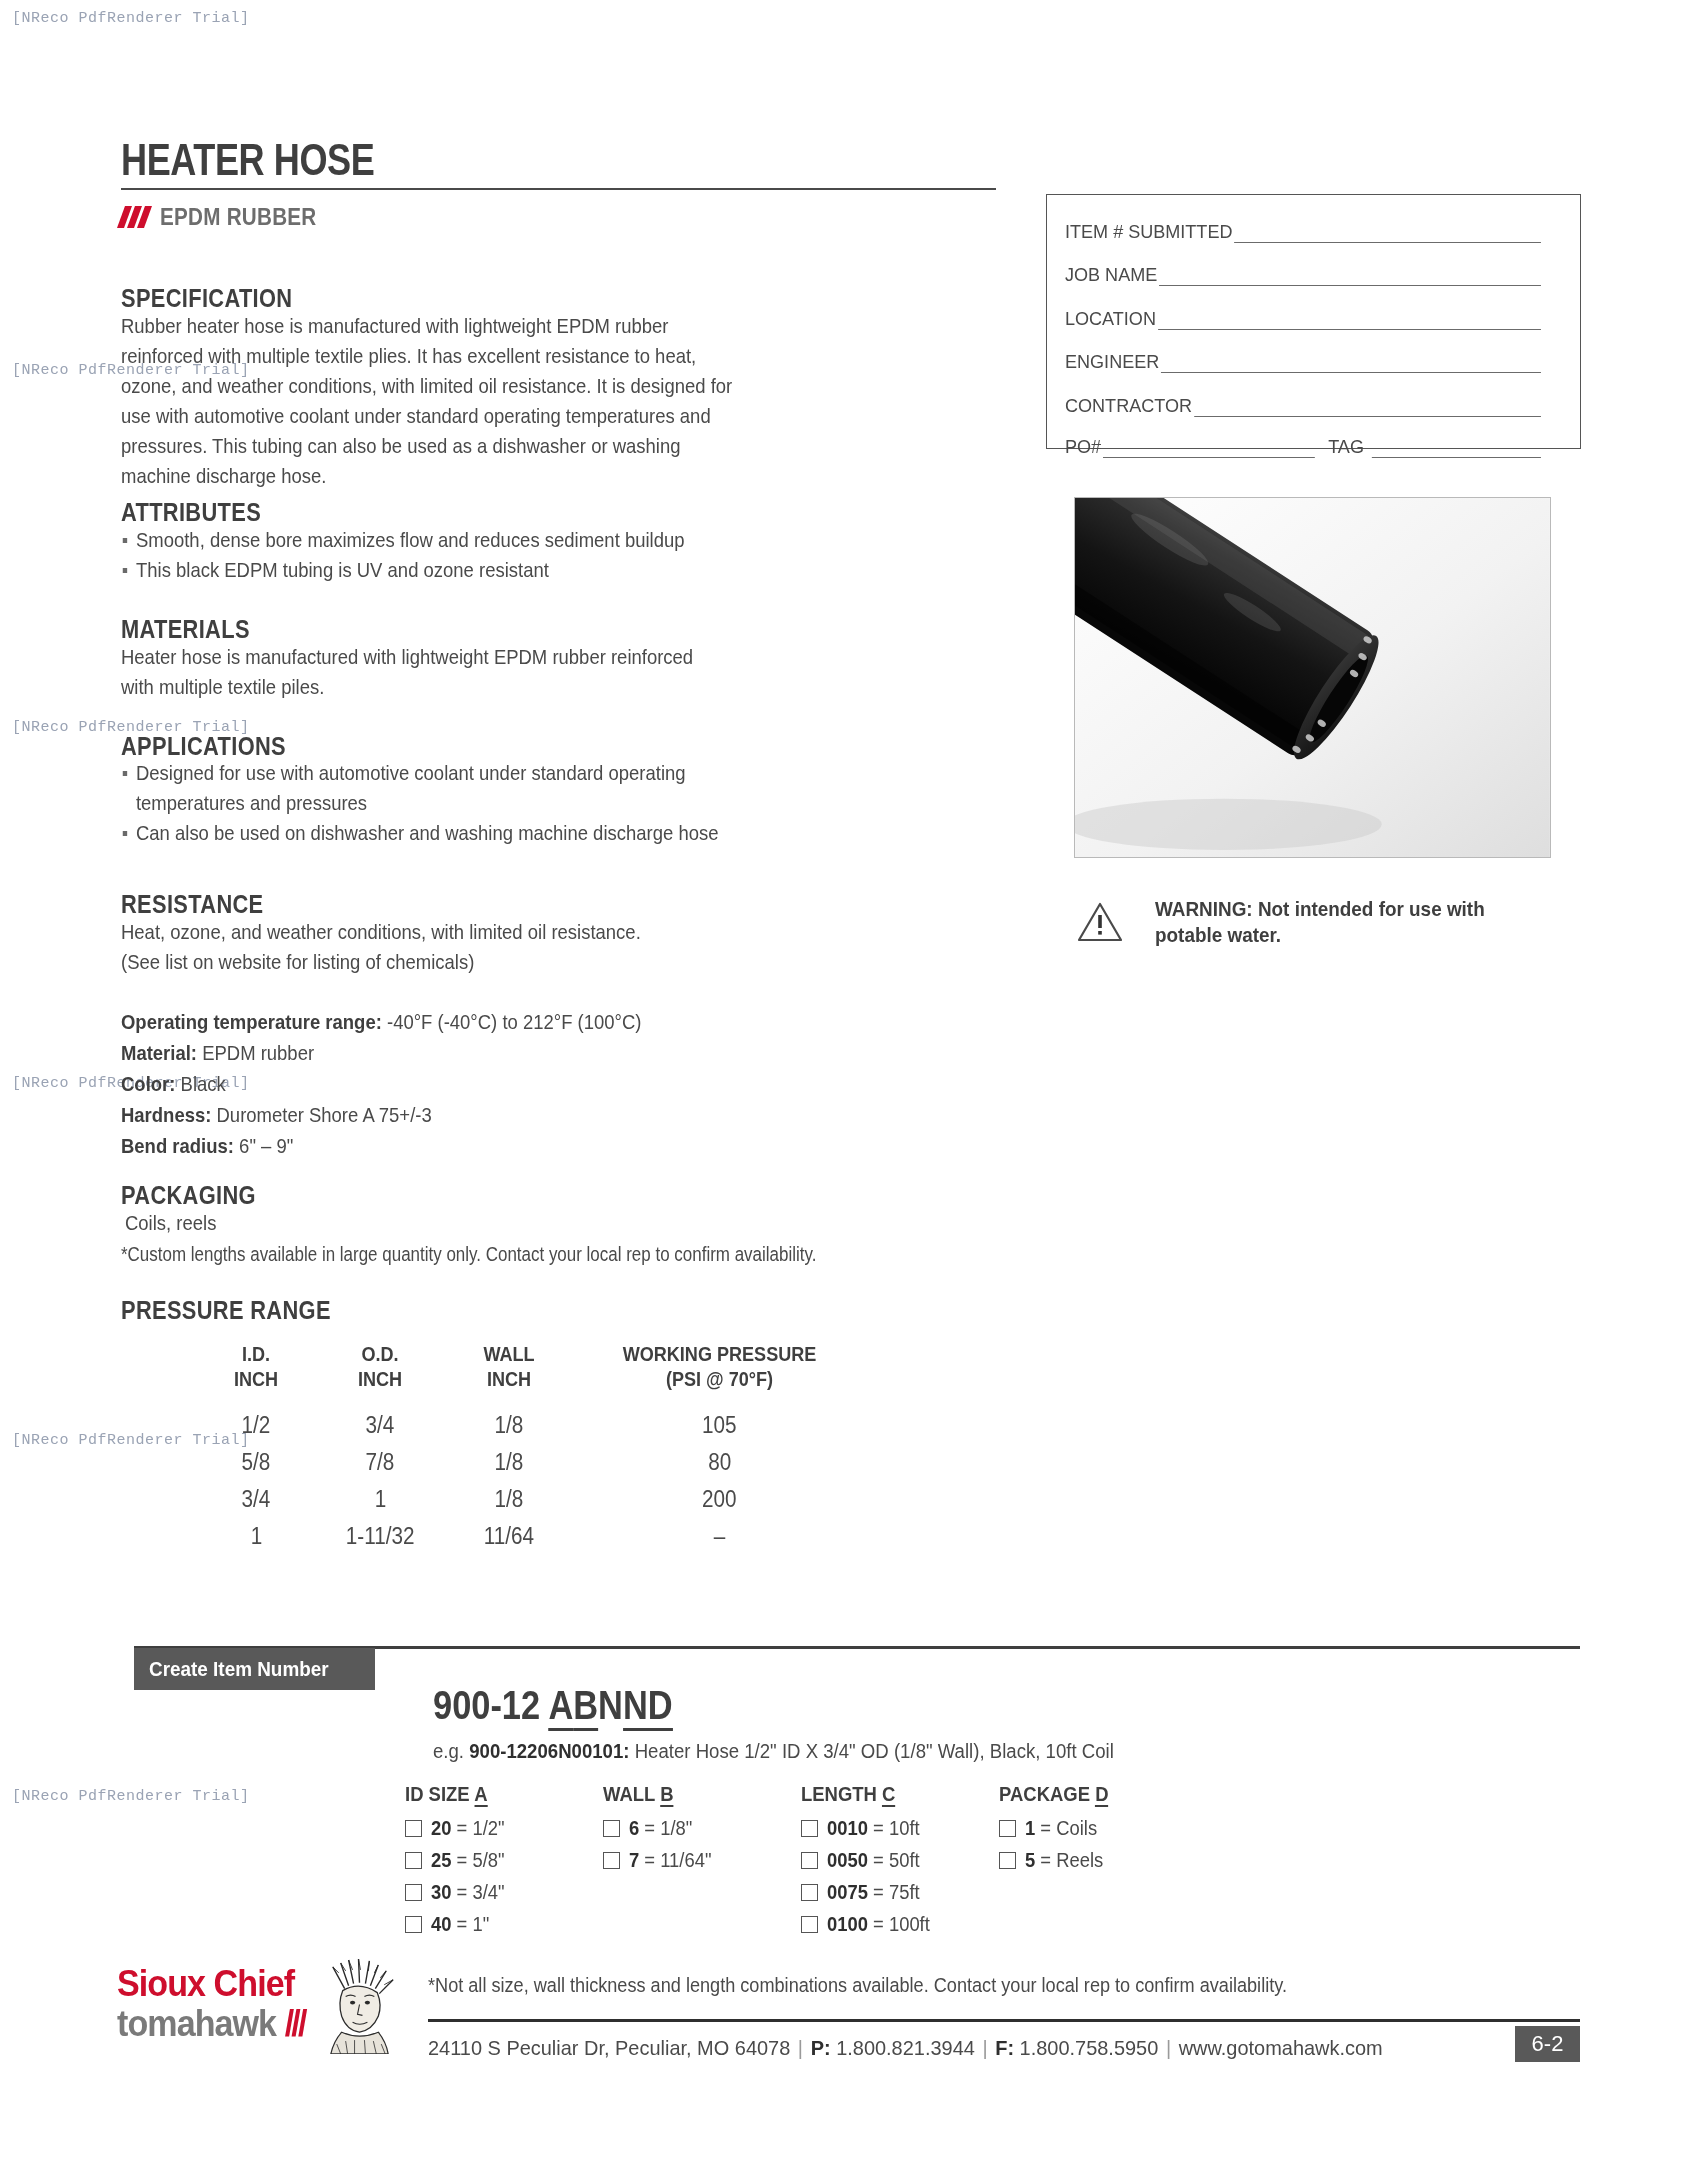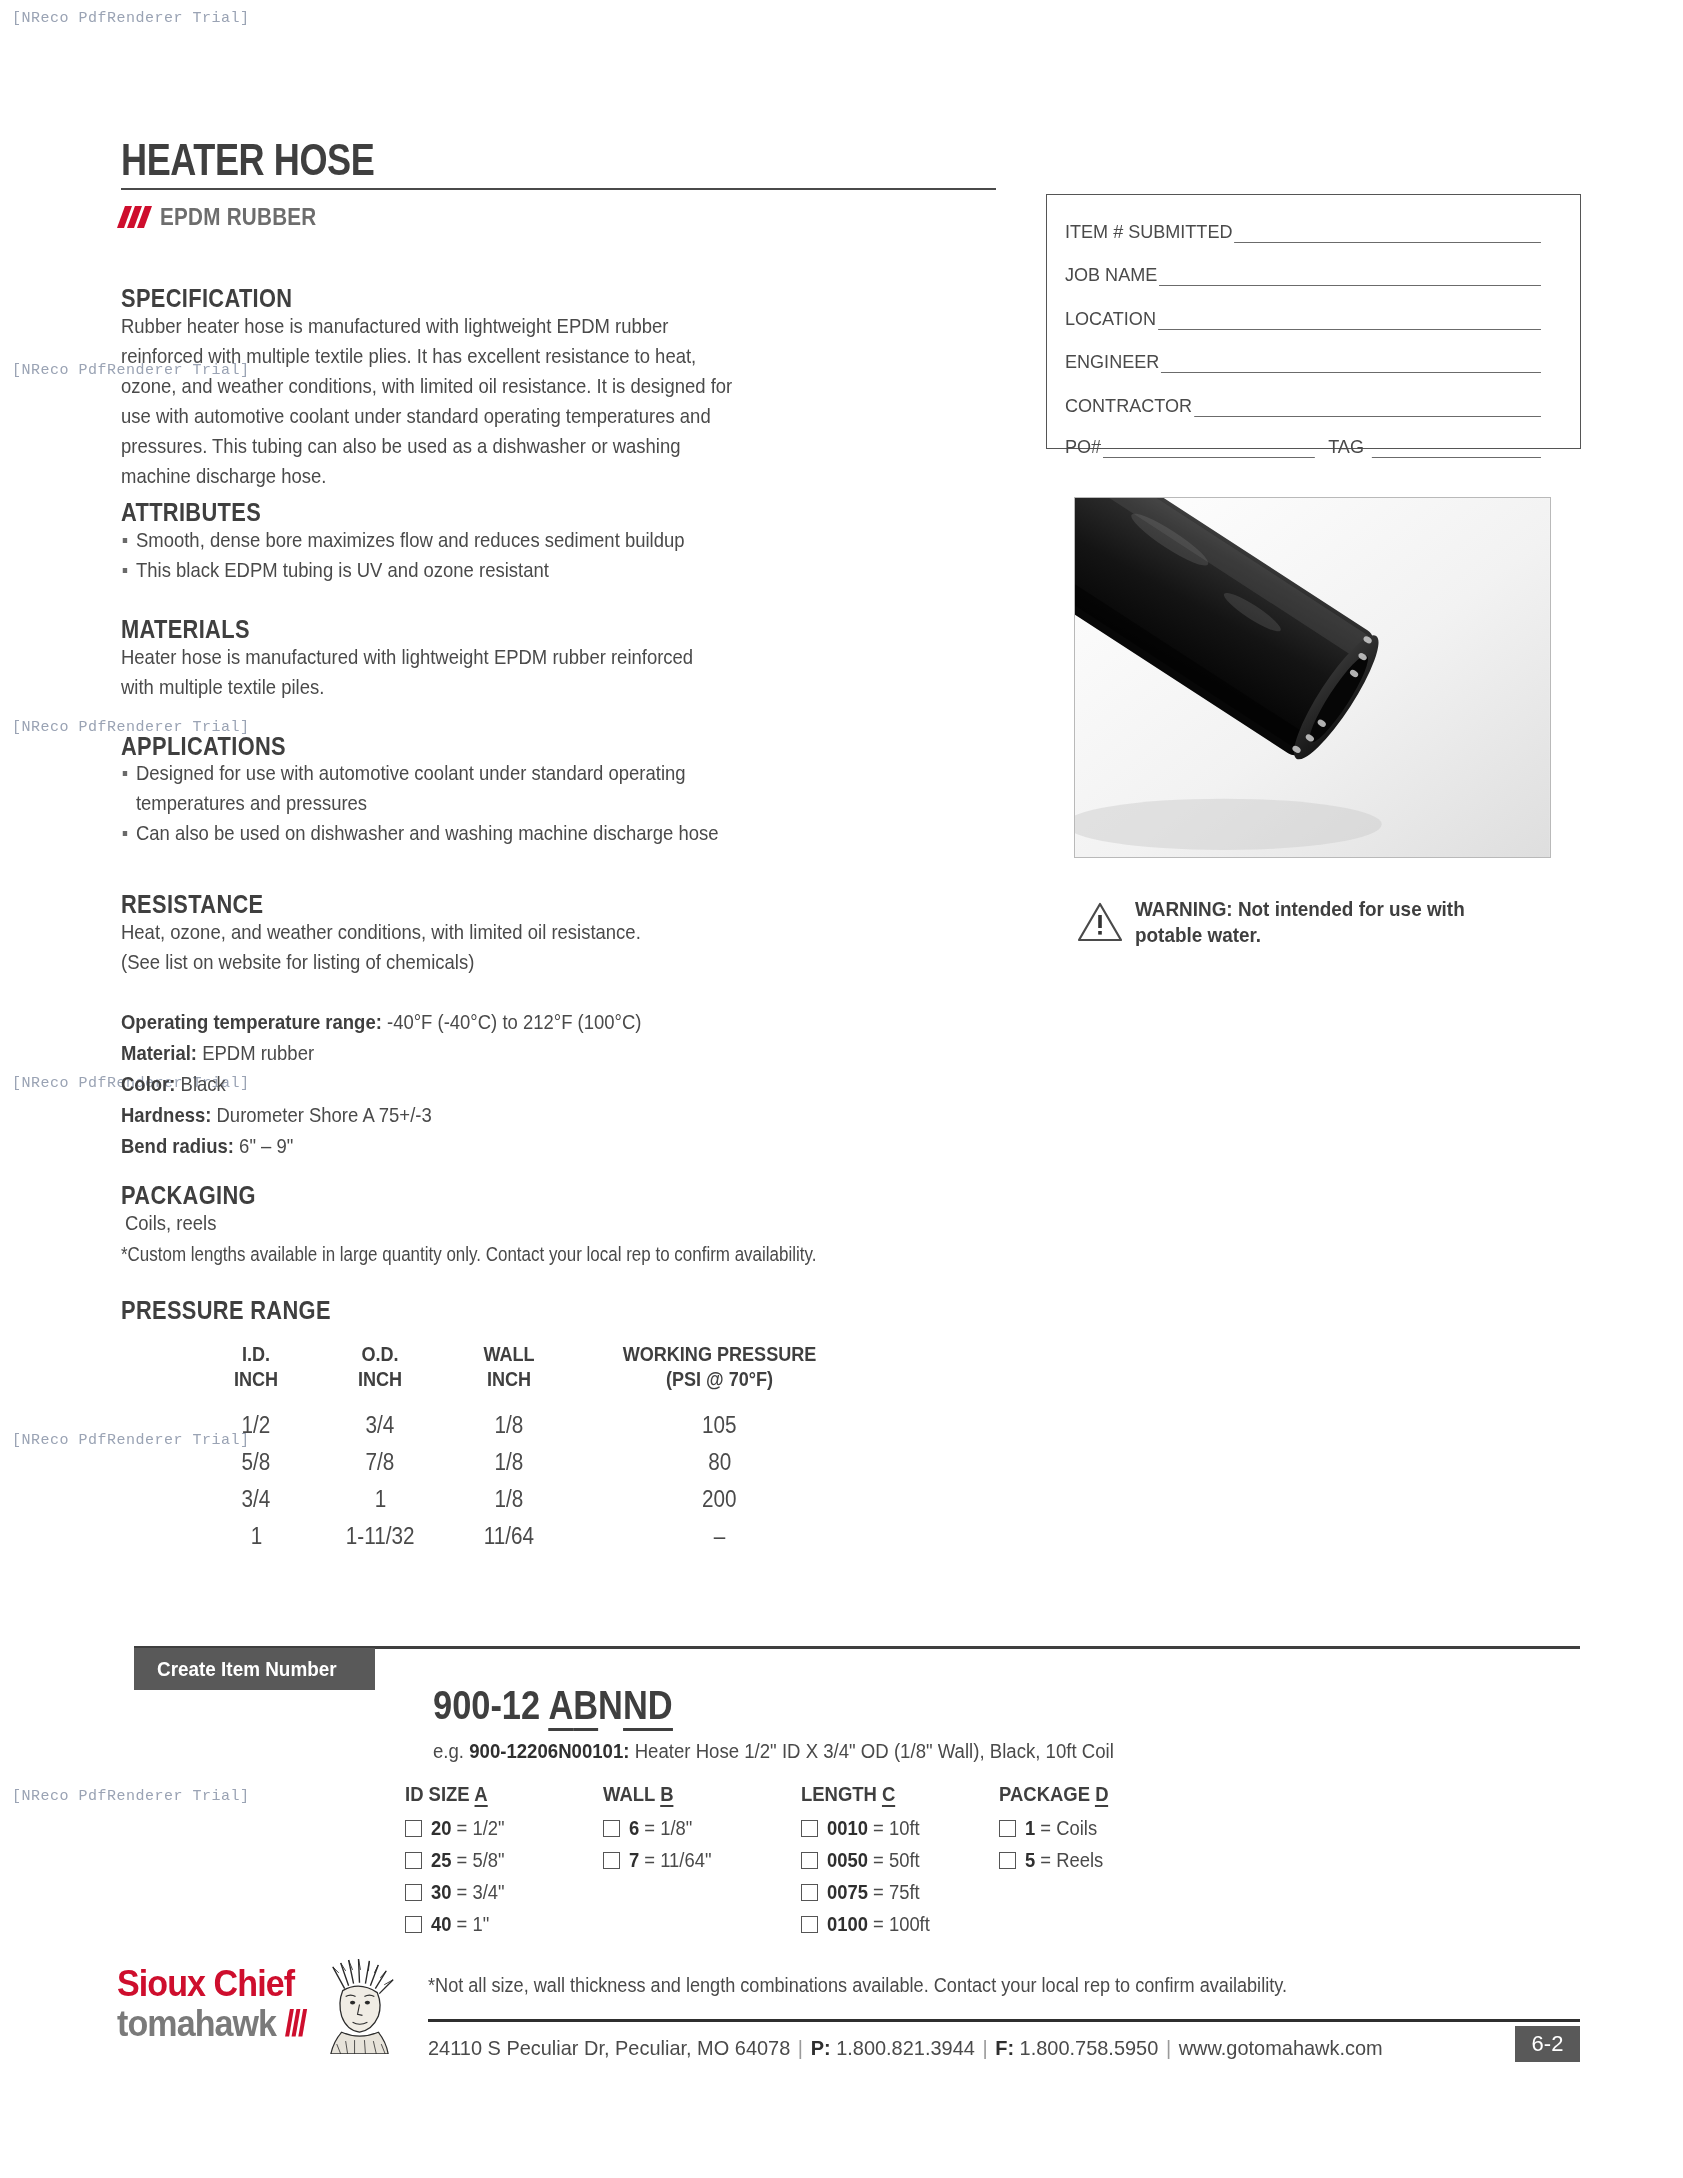--- a/index.html
+++ b/index.html
@@ -81,21 +81,21 @@
   .sub-line .lbl2 { flex:0 0 auto; padding:0 6px 0 14px; }
 
   
   .photo {
     position:absolute; left:1074px; top:497px; width:475px; height:359px;
     border:1px solid #b9b9b9; overflow:hidden; background:#fbfbfb;
   }
   .photo svg { display:block; }
 
   
-  .warn { position:absolute; left:1077px; top:896px; display:flex; gap:12px; align-items:flex-start; }
+  .warn { position:absolute; left:1077px; top:896px; display:flex; gap:32px; align-items:flex-start; }
   .warn-tri { width:46px; height:42px; flex:0 0 auto; margin-top:5px; }
   .warn-txt {
     font-size:21px; font-weight:bold; line-height:26px; color:#3f3f3f;
     transform:scaleX(0.9); transform-origin:left top; white-space:nowrap;
   }
 
   
   .ptab { position:absolute; left:194px; top:1341px; }
   .ptab table { border-collapse:collapse; }
   .ptab th {
@@ -109,21 +109,21 @@
   .ptab td span { display:inline-block; transform:scaleX(0.9); }
   .col-id { width:124px; } .col-od { width:124px; }
   .col-wall { width:134px; } .col-wp { width:287px; }
 
   
   .cin-rule { position:absolute; left:134px; top:1646px; width:1446px; height:2.5px; background:#3f3f3f; }
   .cin-tab {
     position:absolute; left:134px; top:1648px; width:241px; height:42px;
     background:#595959; color:#fff;
     font-size:21px; font-weight:bold;
-    display:flex; align-items:center; padding-left:23px; box-sizing:border-box;
+    display:flex; align-items:center; padding-left:15px; box-sizing:border-box;
   }
   .cin-tab span { transform:scaleX(0.9); transform-origin:left center; }
 
   .partno {
     position:absolute; left:433px; top:1683px;
     font-size:40px; font-weight:bold; color:#3f3f3f; white-space:nowrap;
   }
   .partno span { display:inline-block; transform:scaleX(0.86); transform-origin:left center; }
   .partno u { text-decoration:none; border-bottom:3px solid #3f3f3f; padding-bottom:1px; }
   .eg {

